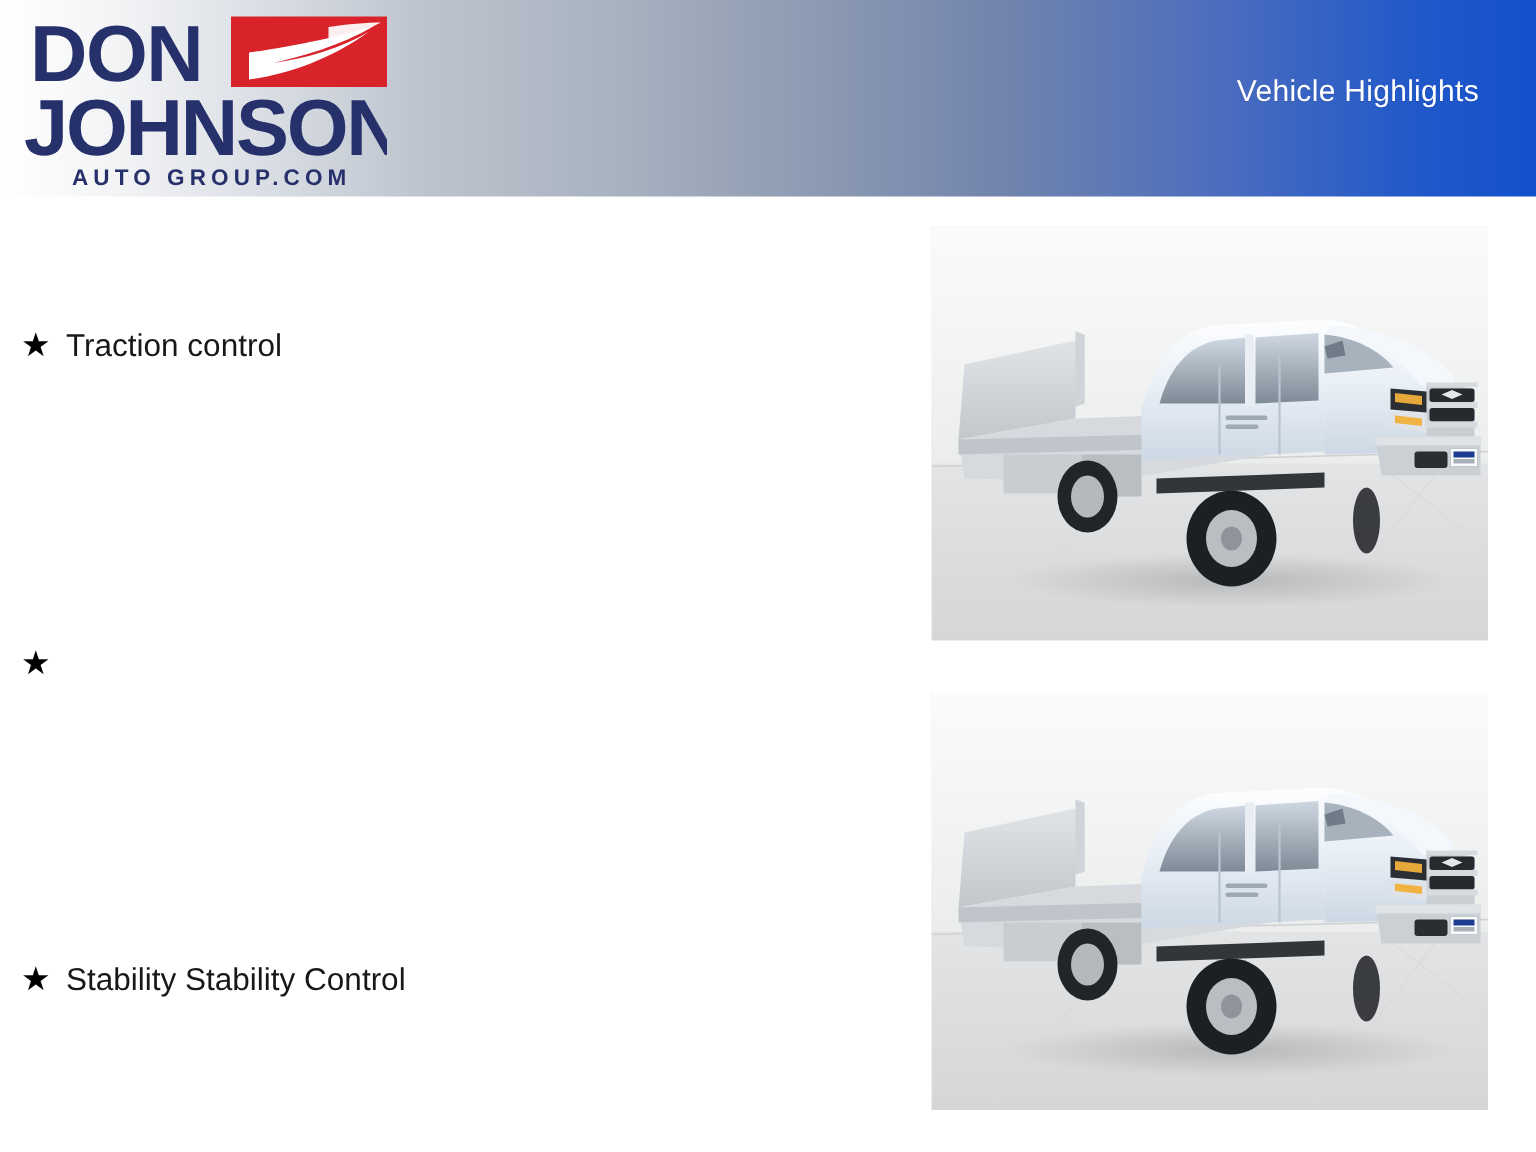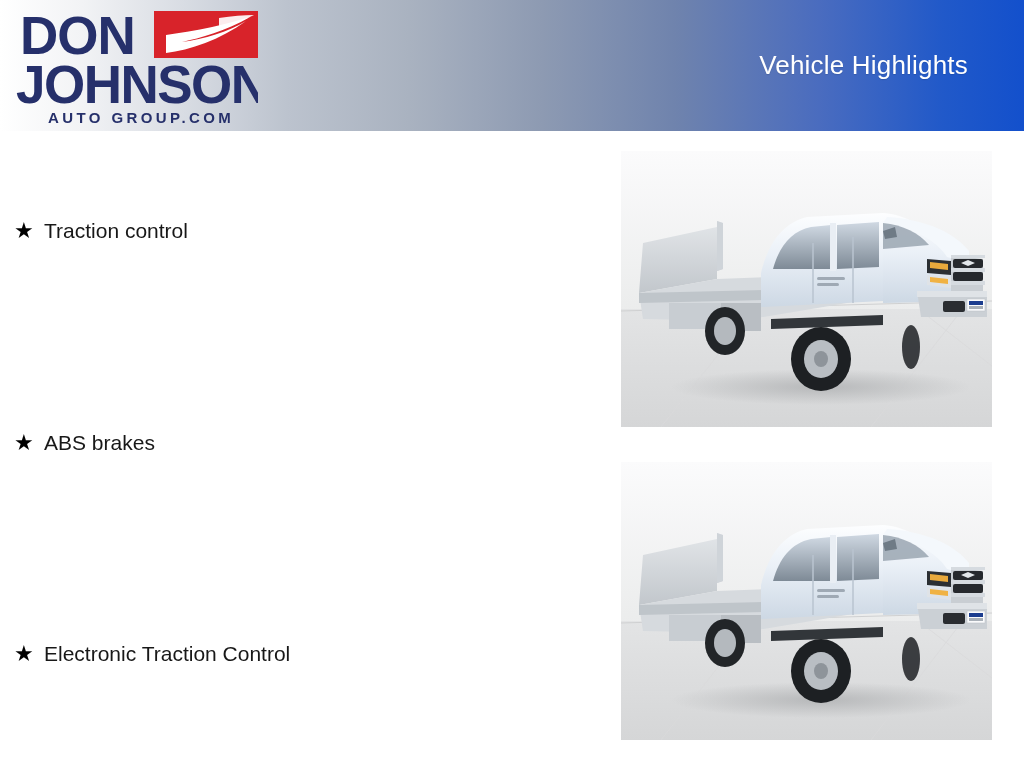--- a/index.html
+++ b/index.html
@@ -19,23 +19,23 @@
         #bcc3ce 28%, #a9b2c0 40%, #8d9ab2 53%,
         #6f83ad 66%, #4a6cbf 80%, #2159c9 92%, #1350cc 100%);
   }
   .logo {
     position: absolute; left: 14px; top: 6px;
     width: 244px; height: 122px;
   }
   .logo svg { display: block; }
 
   .header-title {
-    position: absolute; right: 56px; top: 50px;
+    position: absolute; right: 38px; top: 50px;
     color: #ffffff;
-    font-size: 26px;
+    font-size: 20px;
     font-weight: 400;
     letter-spacing: 0.2px;
     white-space: nowrap;
     text-shadow: 0 1px 1px rgba(0,0,0,0.12);
   }
 
   
   .features {
     position: absolute; left: 0; top: 131px;
     width: 600px; height: 637px;
@@ -104,26 +104,25 @@
 
   <div class="features">
 
     <div class="feature-row r0">
       <span class="bullet-star">★</span>
       <span class="feature-label">Traction control</span>
     </div>
 
     <div class="feature-row r1">
       <span class="bullet-star">★</span>
-      <span class="feature-label">ABS brakes</span>
     </div>
 
     <div class="feature-row r2">
       <span class="bullet-star">★</span>
-      <span class="feature-label">Electronic Traction Control</span>
+      <span class="feature-label">Stability Stability Control</span>
     </div>
   </div>
 
   <div class="photo p0">
     <svg viewBox="0 0 371 276" preserveAspectRatio="none" aria-hidden="true">
       <defs>
         <linearGradient id="bgA" x1="0" y1="0" x2="0" y2="1">
           <stop offset="0%" stop-color="#fbfbfc"></stop>
           <stop offset="55%" stop-color="#eceded"></stop>
           <stop offset="100%" stop-color="#e2e3e4"></stop>

